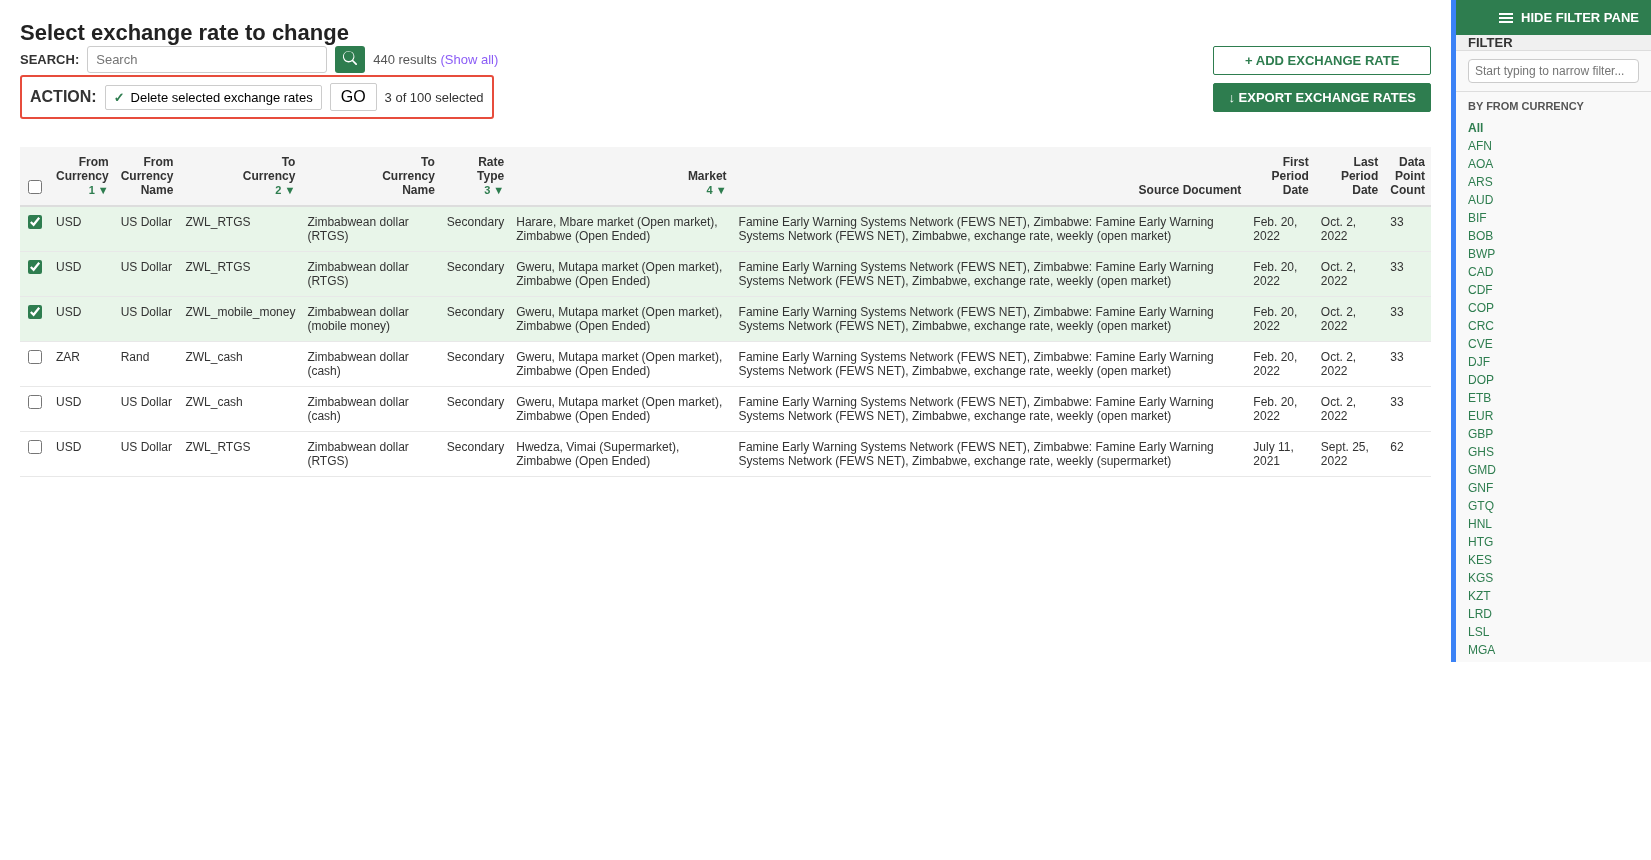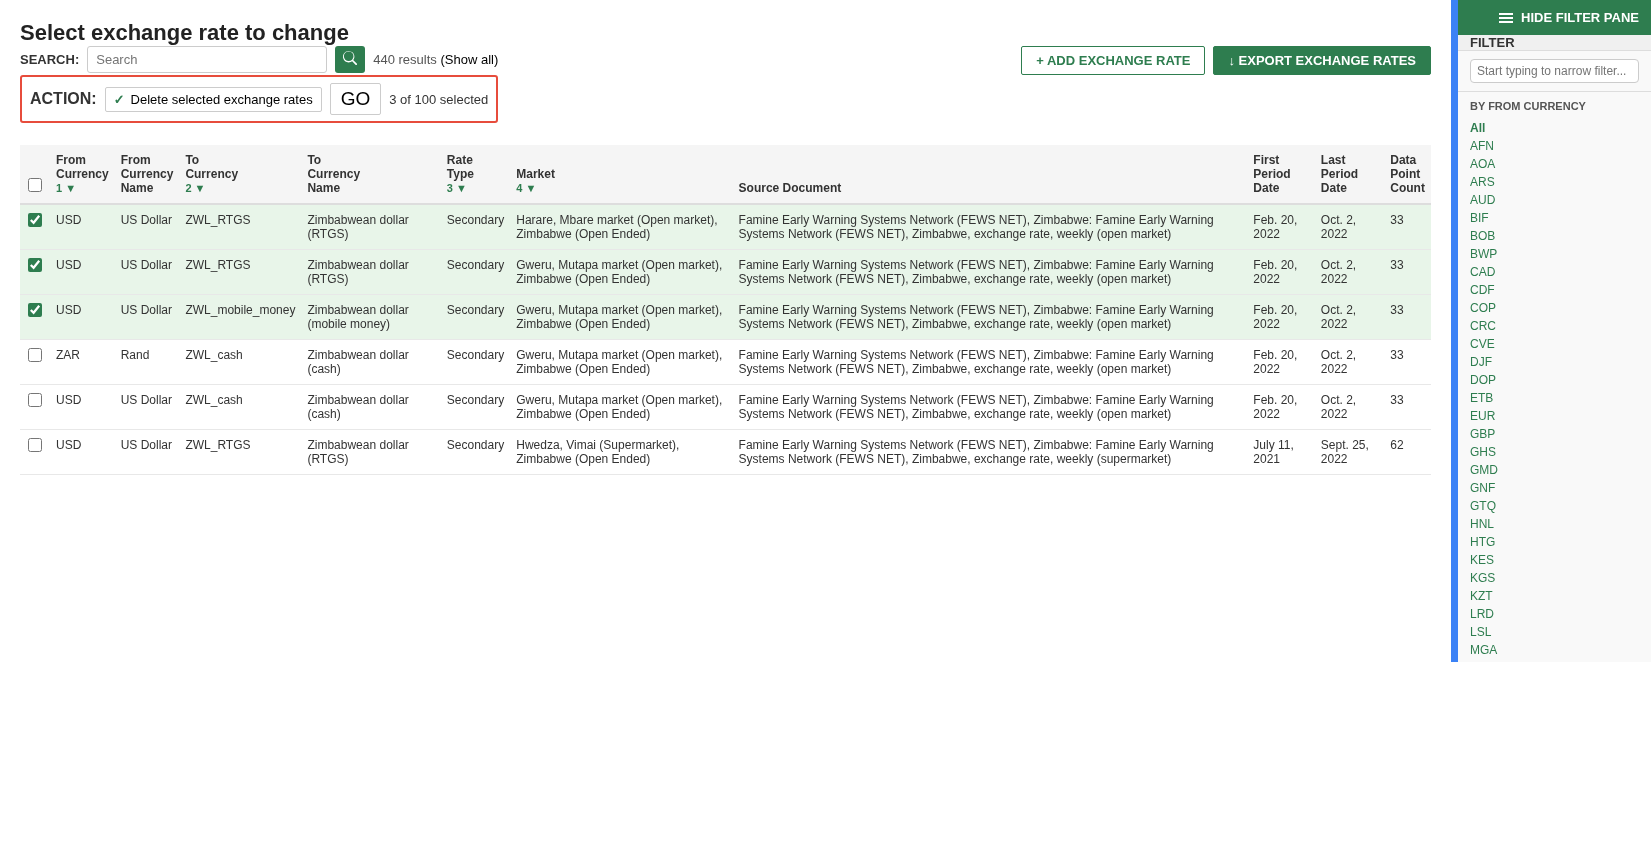--- a/index.html
+++ b/index.html
@@ -7,53 +7,53 @@
 
     .main-content { flex: 1; padding: 20px; overflow: auto; }
     .page-title { font-size: 22px; font-weight: bold; margin-bottom: 0; color: #222; }
 
     .search-row { display: flex; align-items: center; gap: 8px; margin-bottom: 2px; }
     .search-label { font-weight: bold; font-size: 13px; }
     .search-input { width: 240px; padding: 5px 8px; border: 1px solid #ccc; border-radius: 3px; font-size: 13px; }
     .search-btn { background: #2e7d4f; color: white; border: none; padding: 5px 8px; border-radius: 3px; cursor: pointer; }
     .search-btn svg { width: 14px; height: 14px; fill: white; }
     .results-info { font-size: 13px; color: #555; }
-    .show-all { color: #000000; cursor: pointer; text-decoration: none; }
+    .show-all { color: #8b5cf6; cursor: pointer; text-decoration: none; }
 
     .action-row { display: flex; align-items: center; gap: 8px; margin-bottom: 14px; border: 2px solid #e74c3c; padding: 6px 8px; border-radius: 3px; width: fit-content; position: relative; }
     .action-label { font-weight: bold; font-size: 16px; }
     .action-dropdown { position: relative; }
     .action-select-btn { background: white; border: 1px solid #ccc; padding: 4px 8px; cursor: pointer; font-size: 13px; border-radius: 2px; min-width: 200px; display: flex; align-items: center; gap: 6px; }
     .action-select-btn .check-icon { color: #2e7d4f; font-weight: bold; }
-    .go-btn { background: white; border: 1px solid #ccc; padding: 4px 10px; font-size: 19px; cursor: pointer; border-radius: 2px; }
+    .go-btn { background: white; border: 1px solid #ccc; padding: 4px 10px; font-size: 16px; cursor: pointer; border-radius: 2px; }
     .selected-count { font-size: 13px; color: #333; }
 
-    .buttons-row { display: flex; gap: 8px; margin-bottom: 27px; justify-content: flex-end; }
+    .buttons-row { display: flex; gap: 8px; margin-bottom: 27px; justify-content: flex-end; flex-direction: column; }
     .btn-add { background: white; border: 1px solid #2e7d4f; color: #2e7d4f; padding: 6px 14px; cursor: pointer; font-size: 13px; border-radius: 2px; font-weight: bold; }
     .btn-import { background: white; border: 1px solid #2e7d4f; color: #2e7d4f; padding: 6px 14px; cursor: pointer; font-size: 13px; border-radius: 2px; font-weight: bold; }
     .btn-export { background: #2e7d4f; border: 1px solid #2e7d4f; color: white; padding: 6px 14px; cursor: pointer; font-size: 13px; border-radius: 2px; font-weight: bold; }
 
     .top-bar { display: flex; align-items: flex-start; justify-content: space-between; margin-bottom: 8px; }
     .left-controls { flex: 1; }
 
     table { width: 100%; border-collapse: collapse; font-size: 12px; }
     thead tr { background: #f5f5f5; }
-    thead th { padding: 8px 6px; text-align: left; font-weight: bold; font-size: 12px; border-bottom: 2px solid #ddd; vertical-align: bottom; white-space: nowrap; cursor: pointer; }
+    thead th { padding: 8px 6px; text-align: right; font-weight: bold; font-size: 12px; border-bottom: 2px solid #ddd; vertical-align: bottom; white-space: nowrap; cursor: pointer; }
     thead th .col-title { display: block; font-weight: bold; }
     thead th .sort-num { color: #2e7d4f; font-size: 11px; }
     tbody tr { border-bottom: 1px solid #e8e8e8; }
     tbody tr.selected { background: #e8f5e9; }
     tbody td { padding: 8px 6px; vertical-align: top; font-size: 12px; }
     tbody td:first-child { width: 30px; }
 
     .checkbox-cell { text-align: center; }
     input[type="checkbox"] { cursor: pointer; width: 14px; height: 14px; accent-color: #2e7d4f; }
 
     
-    .sidebar { width: 200px; min-width: 200px; border-left: 7px solid #3b82f6; background: #f9f9f9; padding: 0; }
+    .sidebar { width: 200px; min-width: 200px; border-left: 5px solid #3b82f6; background: #f9f9f9; padding: 0; }
     .sidebar-header { background: #2e7d4f; color: white; padding: 10px 12px; font-size: 13px; font-weight: bold; display: flex; align-items: center; gap: 8px; cursor: pointer; justify-content: flex-end; }
     .sidebar-header .lines-icon { display: flex; flex-direction: column; gap: 2px; }
     .sidebar-header .lines-icon span { display: block; width: 14px; height: 2px; background: white; }
     .filter-title { padding: 0 12px; font-weight: bold; font-size: 13px; border-bottom: 1px solid #ddd; background: #f0f0f0; }
     .filter-search { padding: 8px 12px; border-bottom: 1px solid #ddd; }
     .filter-search input { width: 100%; padding: 4px 6px; border: 1px solid #ccc; border-radius: 4px; font-size: 12px; }
     .filter-section-title { padding: 8px 12px 4px; font-weight: bold; font-size: 11px; color: #555; text-transform: uppercase; }
     .filter-list { padding: 4px 12px; display: flex; flex-direction: column; gap: 2px; overflow-y: auto; max-height: 620px; }
     .filter-item { color: #2e7d4f; cursor: pointer; font-size: 12px; padding: 1px 0; }
     .filter-item.all { font-weight: bold; }

